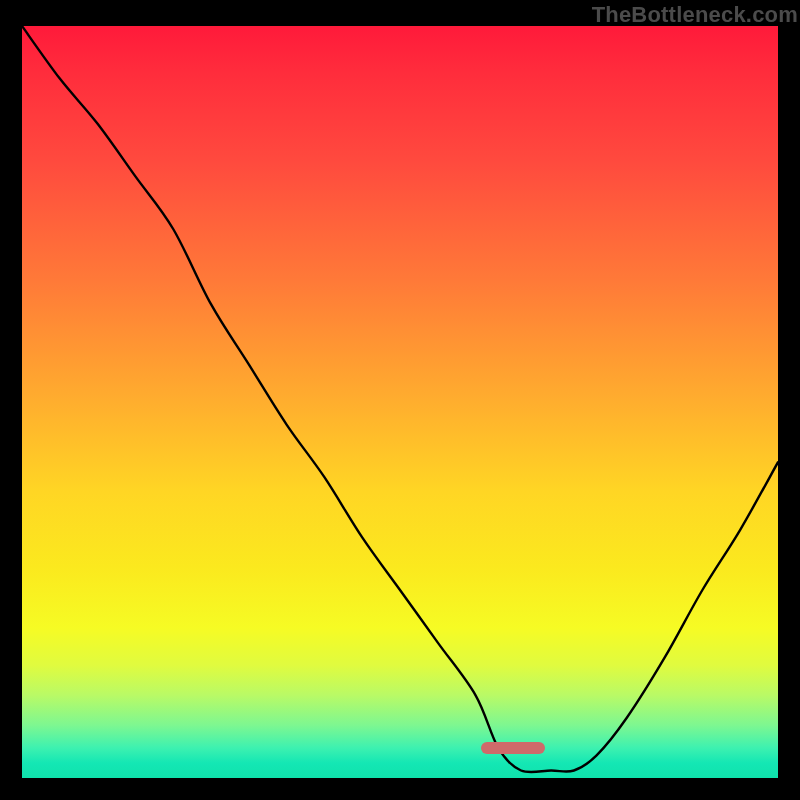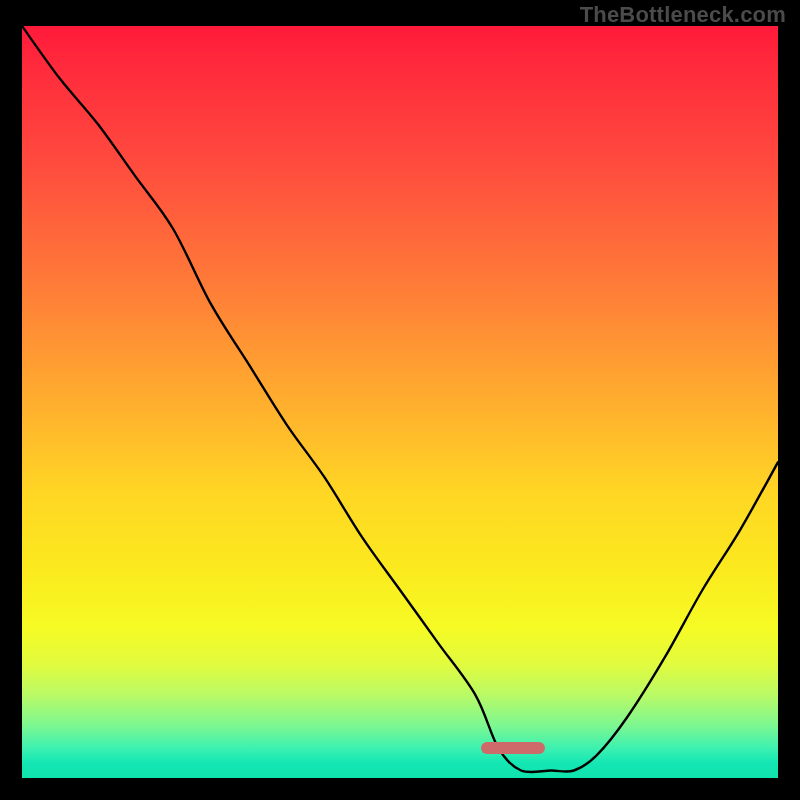--- a/index.html
+++ b/index.html
@@ -13,21 +13,21 @@
   }
   .frame {
     position: relative;
     width: 800px;
     height: 800px;
     background: #000;
   }
   .watermark {
     position: absolute;
     top: 2px;
-    right: 14px;
+    right: 2px;
     color: #4b4b4b;
     font-size: 22px;
     font-weight: 600;
     letter-spacing: 0.2px;
     z-index: 10;
   }
   .plot-area {
     position: absolute;
     left: 22px;
     top: 26px;

